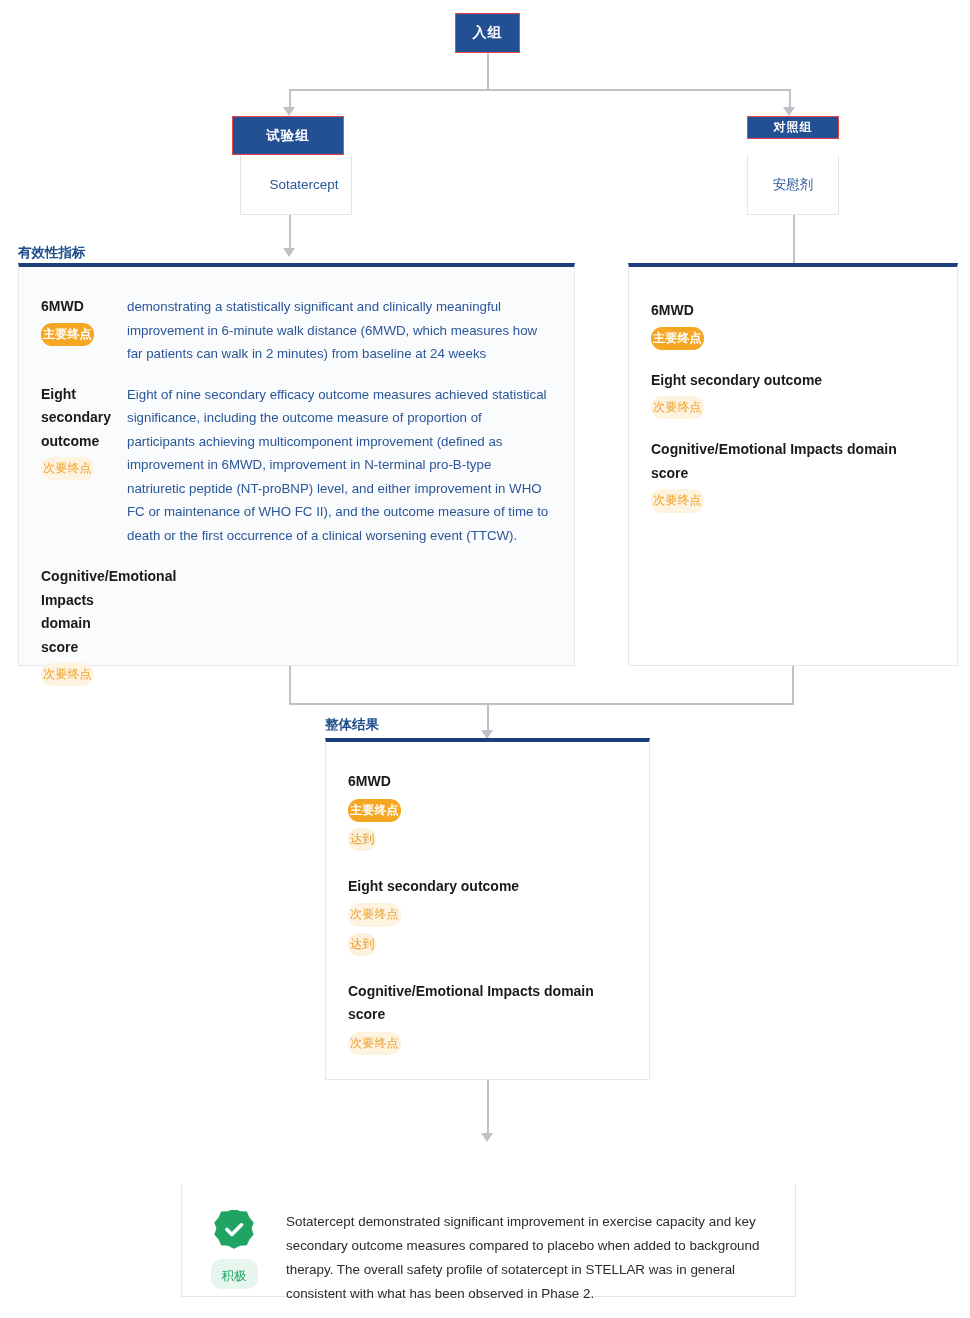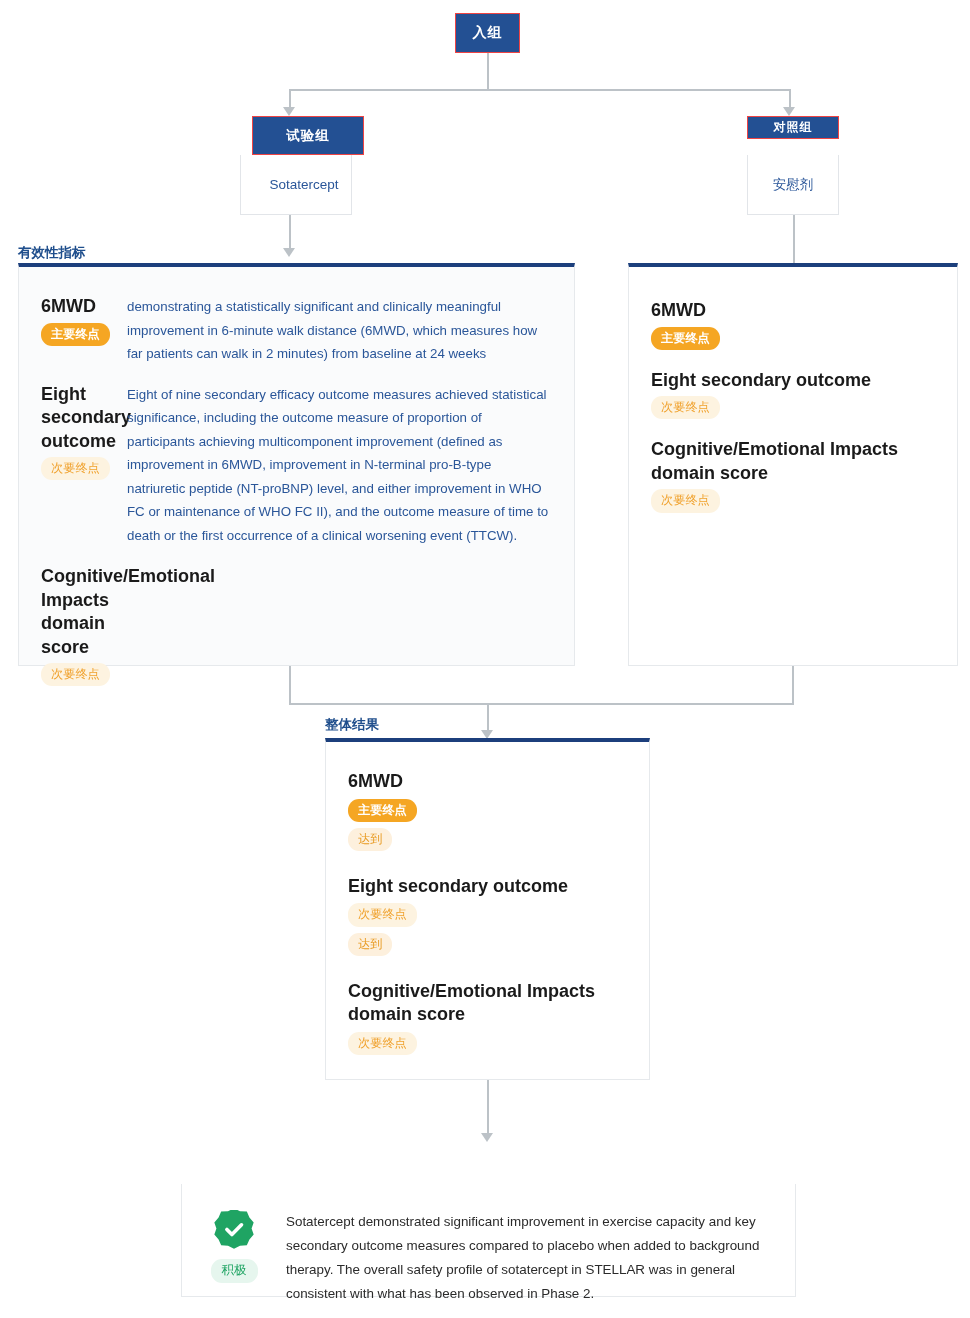--- a/index.html
+++ b/index.html
@@ -68,45 +68,45 @@
     border: 1px solid #e6e9ec;
     border-top: 4px solid #1c3f7c;
   }
   .panel.white { background: #ffffff; }
 
   .row {
     display: flex;
     align-items: flex-start;
   }
   .row-label {
-    font-size: 18px;
+    font-size: 14px;
     font-weight: bold;
     color: #1a1a1a;
     line-height: 23.5px;
   }
   .row-text {
     color: #2a5699;
     font-size: 13.3px;
     line-height: 23.5px;
   }
 
   
   .badge {
     display: inline-block;
     border-radius: 11px;
     font-size: 12.2px;
     line-height: 1;
-    padding: 5px 10px 6px;
+    padding: 5px 2px 6px;
     white-space: nowrap;
   }
   .badge-primary { background: #f5a623; color: #ffffff; font-weight: bold; }
   .badge-secondary { background: #fdf3e0; color: #f0a22e; }
   .badge-met { background: #fdf0dd; color: #e8991f; }
   .badge-notmet { background: #fdeaea; color: #f2665e; }
-  .badge-positive { background: #e6f6ee; color: #1fa463; font-size: 12.5px; padding: 5px 11px 6px; }
+  .badge-positive { background: #e6f6ee; color: #1fa463; font-size: 12.5px; padding: 11px 11px 6px; }
 
   
   .concl-head {
     position: absolute;
     background: #235093;
     color: #ffffff;
     font-weight: bold;
     font-size: 13.5px;
     display: flex;
     align-items: center;
@@ -149,21 +149,21 @@
   <div class="line-v" style="left:487px; top:53px; height:37px;"></div>
 
   <div class="line-h" style="left:289px; top:89px; width:500px;"></div>
 
   <div class="line-v" style="left:289px; top:89px; height:19px;"></div>
   <div class="arrow" style="left:283px; top:107px;"></div>
 
   <div class="line-v" style="left:789px; top:89px; height:19px;"></div>
   <div class="arrow" style="left:783px; top:107px;"></div>
 
-  <div class="node-head" style="left:252px; top:116px; width:112px; height:39px; font-size:13.5px;">
+  <div class="node-head" style="left:232px; top:116px; width:112px; height:39px; font-size:13.5px;">
     <span>试验组</span>
   </div>
   <div class="node-body" style="left:240px; top:155px; width:112px; height:60px;padding-left:16px;">
     <span>Sotatercept</span>
   </div>
   <div class="line-v" style="left:289px; top:215px; height:34px;"></div>
   <div class="arrow" style="left:283px; top:248px;"></div>
 
   <div class="node-head" style="left:747px; top:116px; width:92px; height:23px; font-size:12px;">
     <span>对照组</span>

